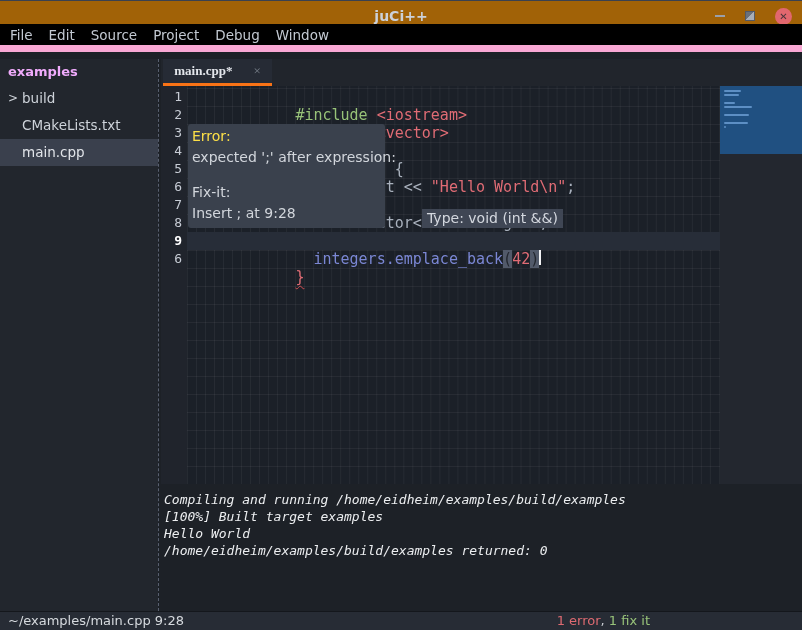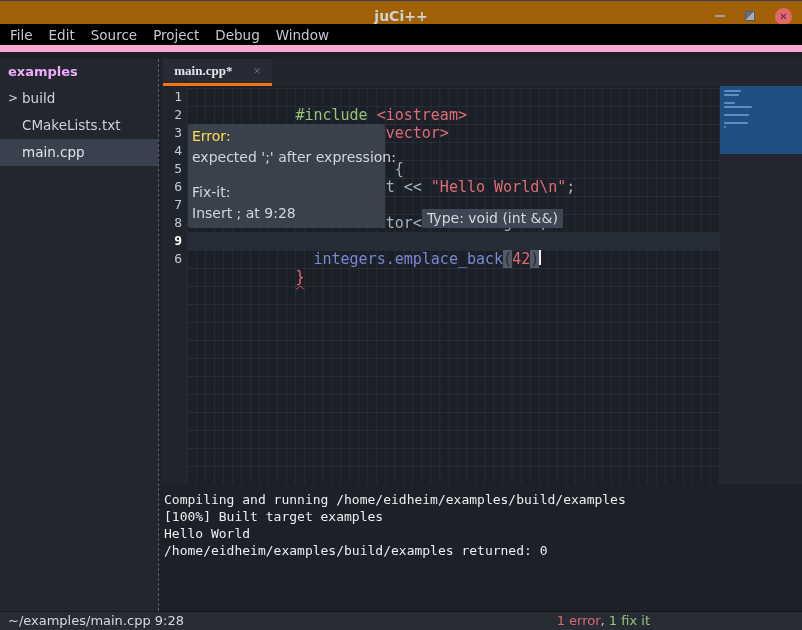--- a/index.html
+++ b/index.html
@@ -93,21 +93,21 @@
   .tt-error-title { color:#fde047; }
   .tooltip-type { position:absolute; left:261px; top:123px; height:19px; line-height:19px;
                   background:#3f4654; padding:0 5px; z-index:5;
                   font-size:14px; color:#d4d8df; white-space:nowrap; }
 
   
   .hsep { height:5px; background:#1d2127; flex:none; }
   .terminal { flex:1; background:#1d2127; padding:2px 0 0 3px;
               font-family:"DejaVu Sans Mono","Liberation Mono",monospace;
               font-size:13px; line-height:17px; color:#eceef0; }
-  .terminal div { white-space:pre; }
+  .terminal div { white-space:pre;font-style:italic; }
 
   
   .statusbar { position:absolute; bottom:0; left:0; width:100%; height:19px;
                background:#272c35; border-top:1px solid #14171c; }
   .status-left { position:absolute; left:8px; top:0; height:18px; line-height:18px;
                  font-size:13px; color:#d6dade; }
   .status-diagnostics { position:absolute; right:152px; top:0; height:18px; line-height:18px;
                         font-size:13px; }
   .diag-error { color:#dd6a71; }
   .diag-sep { color:#c8ccd2; }

